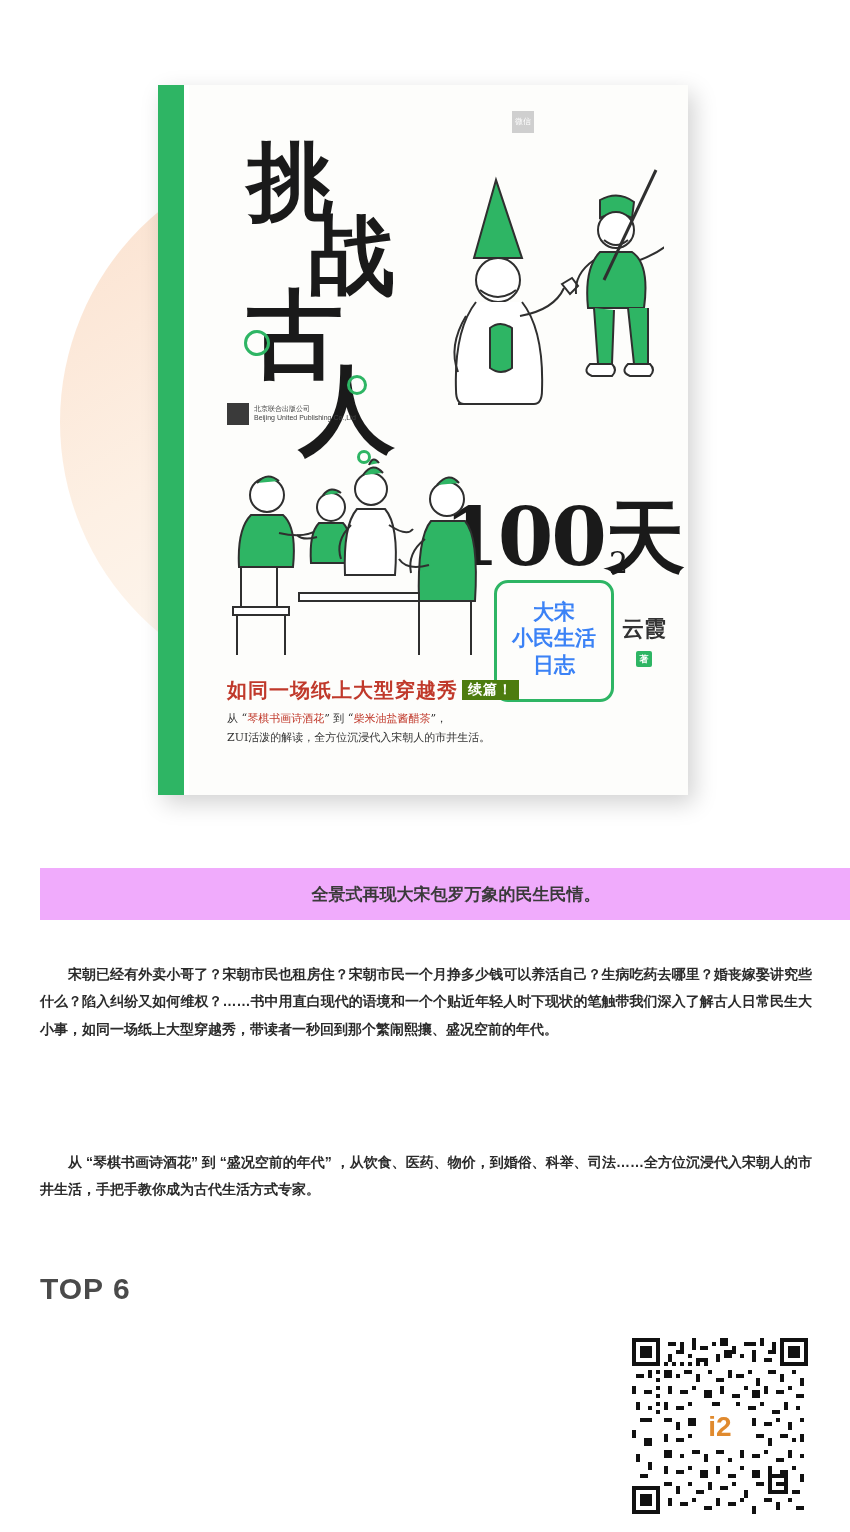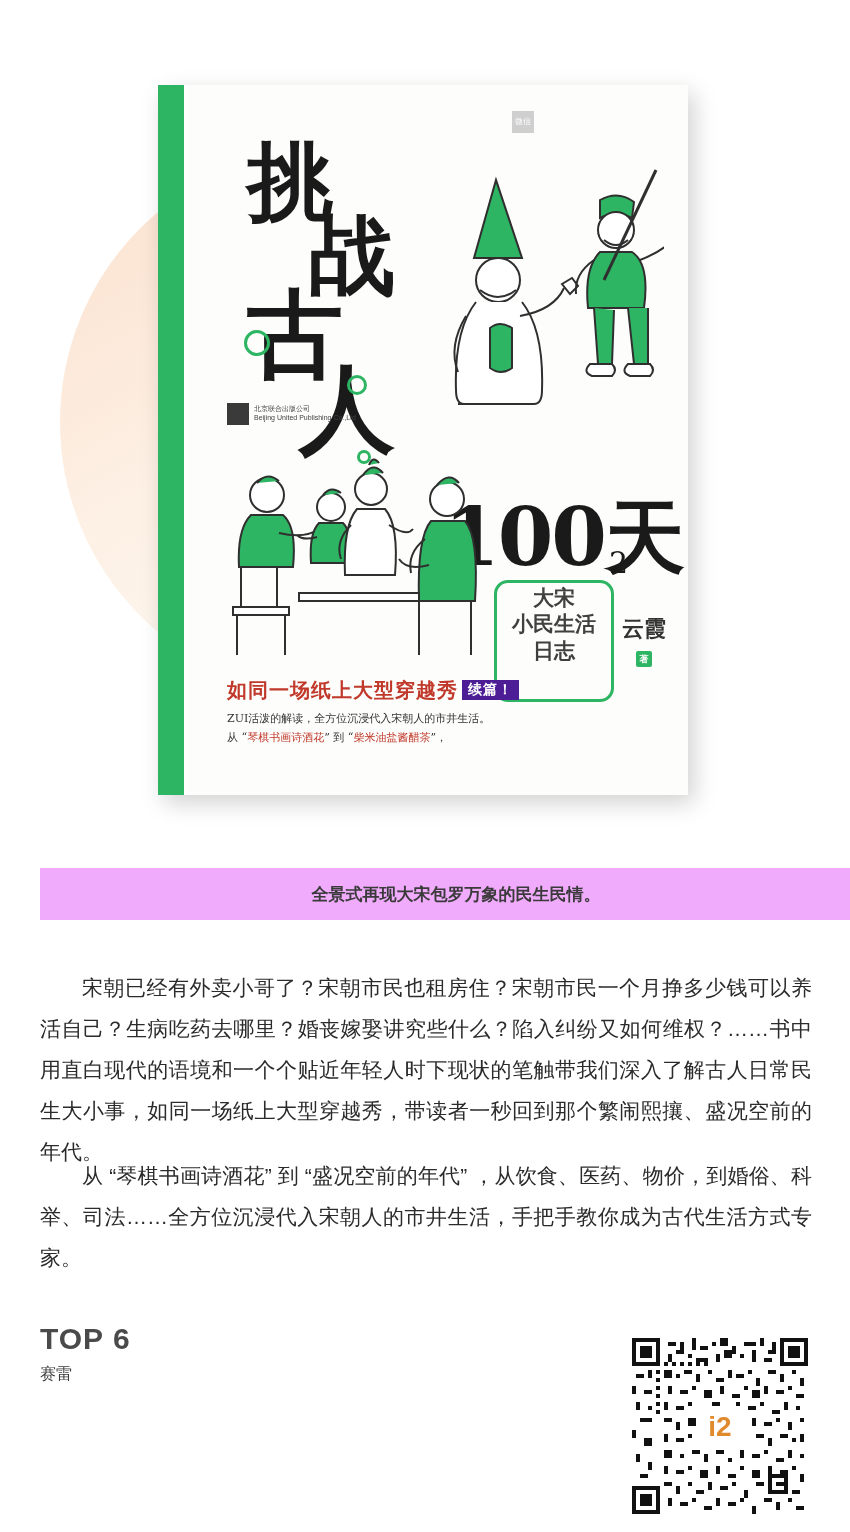--- a/index.html
+++ b/index.html
@@ -111,25 +111,25 @@
   }
 
   .sub-badge {
     position: absolute;
     left: 305px;
     top: 495px;
     width: 120px;
     height: 122px;
     border: 3px solid #2eb564;
     border-radius: 14px;
-    color: #404040;
+    color: #3b82f6;
     font-family: "DejaVu Serif", "Liberation Serif", serif;
     font-weight: bold;
     text-align: center;
-    padding-top: 2px;
+    padding-top: 16px;
     line-height: 1.25;
     font-size: 21px;
   }
 
   .author-name {
     position: absolute;
     left: 433px;
     top: 530px;
     font-family: "DejaVu Serif", serif;
     font-size: 22px;
@@ -163,21 +163,21 @@
     left: 38px;
     top: 592px;
     font-family: "DejaVu Serif", "Liberation Serif", serif;
     font-weight: bold;
     font-size: 20px;
     color: #c0392b;
     letter-spacing: 1px;
   }
   .tag-badge {
     display: inline-block;
-    background: #4c1d95;
+    background: #4d7c0f;
     color: #fff;
     font-size: 14px;
     padding: 1px 6px;
     margin-left: 4px;
     vertical-align: 3px;
   }
   .blurb {
     position: absolute;
     left: 38px;
     top: 625px;
@@ -207,34 +207,35 @@
   .highlight-bar span {
     font-weight: bold;
     font-size: 17px;
     color: #3a3a3a;
   }
 
   .para {
     position: absolute;
     left: 40px;
     width: 772px;
-    font-size: 21px;
+    font-size: 14px;
     line-height: 1.95;
     color: #2b2b2b;
     text-align: justify;
     text-indent: 2em;
+    font-weight: bold;
   }
   .p1 { top: 947px; }
   .p2 { top: 1135px; }
 
   
   .top-block {
     position: absolute;
     left: 40px;
-    top: 1322px;
+    top: 1272px;
     width: 560px;
   }
   .top-label {
     font-size: 30px;
     font-weight: bold;
     color: #4a4a4a;
     letter-spacing: 1px;
   }
   .top-title {
     margin-top: 8px;
@@ -367,40 +368,39 @@
 
           <path d="M80 138 l120 0 l0 8 l-120 0 z" fill="#fff"></path>
         </svg>
       </div>
 
       <div class="tagline">
         <span>如同一场纸上大型穿越秀</span><span class="tag-badge">续篇！</span>
       </div>
 
       <div class="blurb">
-        <div>ZUI活泼的解读，全方位沉浸代入宋朝人的市井生活。</div>
         <div>
           <span>从 “</span><span class="q">琴棋书画诗酒花</span><span>” 到 “</span><span class="q">柴米油盐酱醋茶</span><span>”，</span>
         </div>
+        <div>ZUI活泼的解读，全方位沉浸代入宋朝人的市井生活。</div>
       </div>
 
     </div>
   </div>
 </div>
 
 <div class="highlight-bar">
   <span>全景式再现大宋包罗万象的民生民情。</span>
 </div>
 
 <p class="para p1">宋朝已经有外卖小哥了？宋朝市民也租房住？宋朝市民一个月挣多少钱可以养活自己？生病吃药去哪里？婚丧嫁娶讲究些什么？陷入纠纷又如何维权？……书中用直白现代的语境和一个个贴近年轻人时下现状的笔触带我们深入了解古人日常民生大小事，如同一场纸上大型穿越秀，带读者一秒回到那个繁闹熙攘、盛况空前的年代。</p>
 <p class="para p2">从 “琴棋书画诗酒花” 到 “盛况空前的年代” ，从饮食、医药、物价，到婚俗、科举、司法……全方位沉浸代入宋朝人的市井生活，手把手教你成为古代生活方式专家。</p>
 
 <div class="top-block">
   <div class="top-label">TOP 6</div>
-  <div class="top-author">赛雷</div>
 </div>
 
 <div class="qr">
   <svg width="176" height="176" viewBox="0 0 44 44" shape-rendering="crispEdges">
     <rect width="44" height="44" fill="#ffffff"></rect>
     <g fill="#111111">
 
       <rect x="0" y="0" width="7" height="1"></rect>
         <rect x="0" y="6" width="7" height="1"></rect>
       <rect x="0" y="0" width="1" height="7"></rect>

